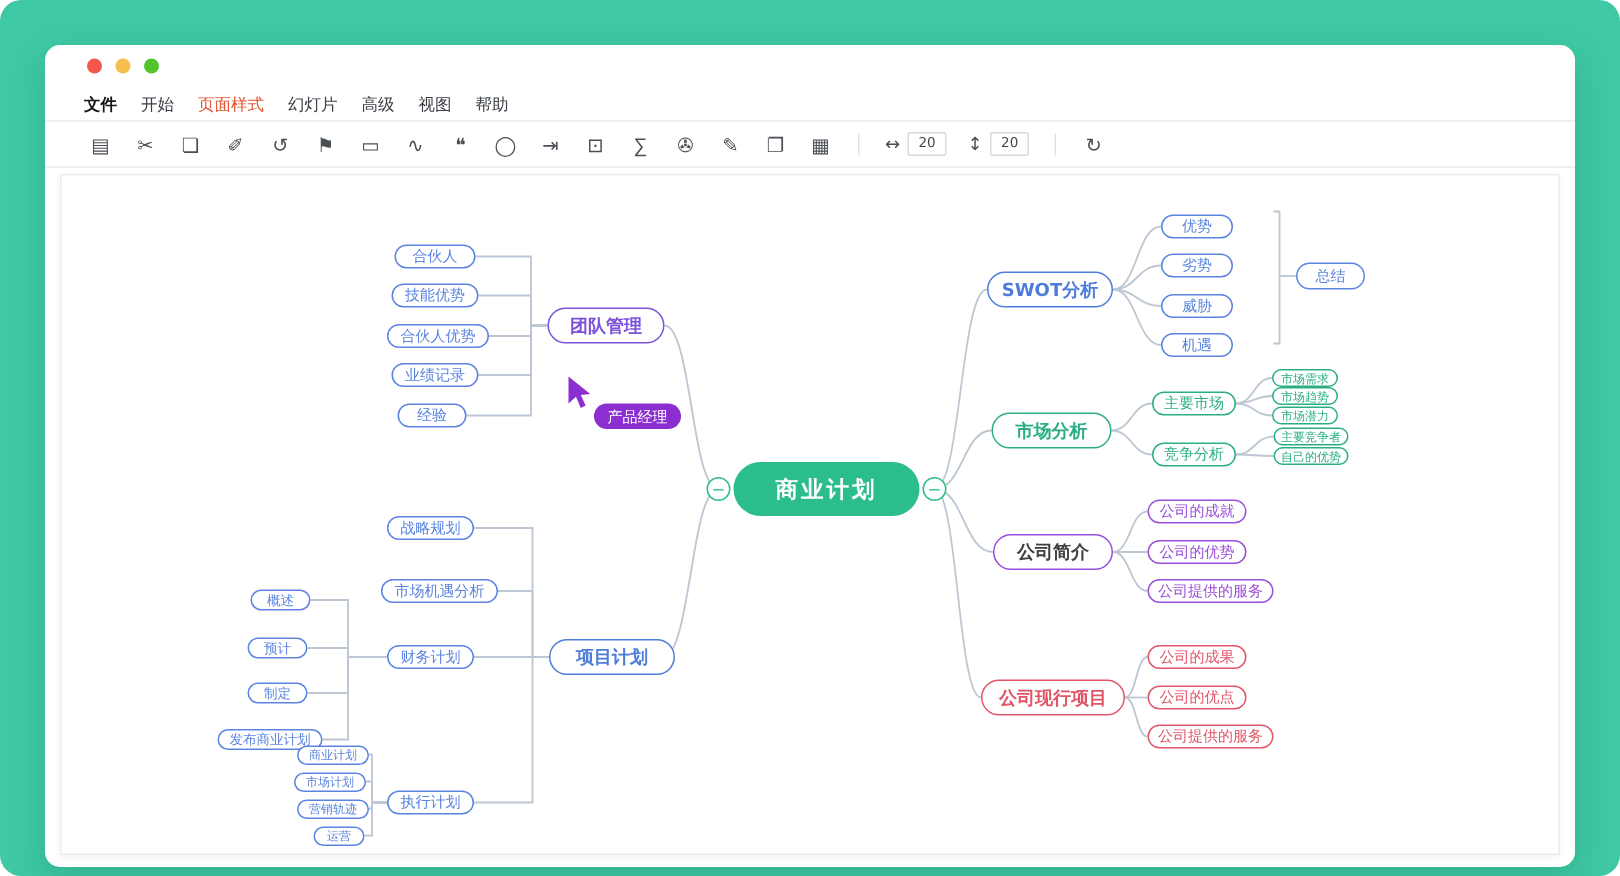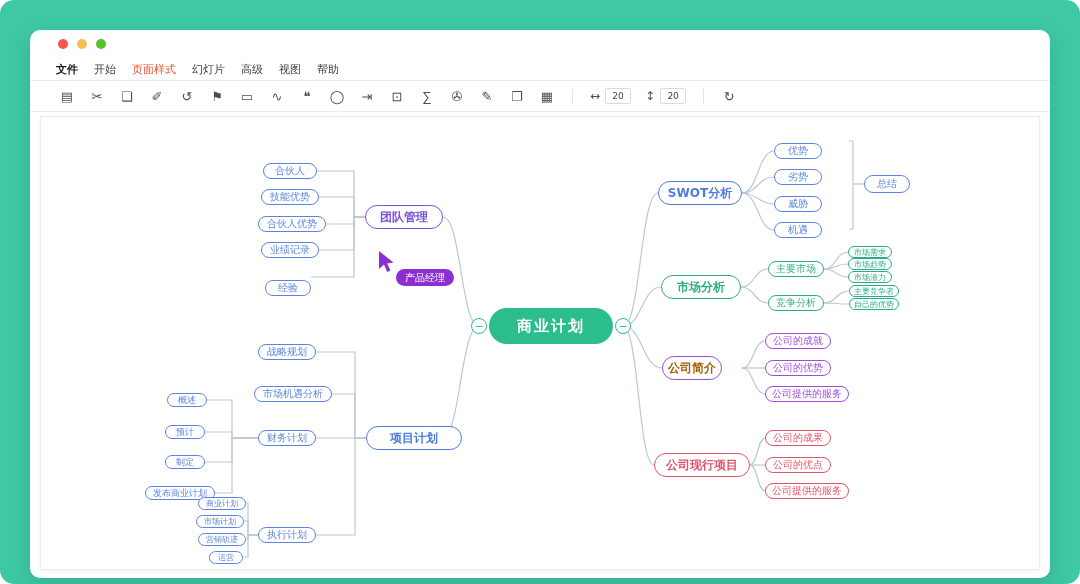--- a/index.html
+++ b/index.html
@@ -175,30 +175,30 @@
       <path d="M742,368 C753.5,368 753.5,341 765,341" fill="none" stroke="#bcc7d3" stroke-width="1.2"></path>
       <path d="M742,368 C753.5,368 753.5,368 765,368" fill="none" stroke="#bcc7d3" stroke-width="1.2"></path>
       <path d="M742,368 C753.5,368 753.5,394 765,394" fill="none" stroke="#bcc7d3" stroke-width="1.2"></path>
       <path d="M750,465 C757.5,465 757.5,438 765,438" fill="none" stroke="#bcc7d3" stroke-width="1.2"></path>
       <path d="M750,465 C757.5,465 757.5,465 765,465" fill="none" stroke="#bcc7d3" stroke-width="1.2"></path>
       <path d="M750,465 C757.5,465 757.5,491 765,491" fill="none" stroke="#bcc7d3" stroke-width="1.2"></path>
     </svg>
   <div id="mm-nodes">
       <div class="mm-node root" style="left: 489px; top: 308px; width: 124px; height: 36px; border-radius: 18px; background: rgb(43, 189, 139); color: rgb(255, 255, 255);">商业计划</div>
       <div class="mm-node branch" style="left: 365px; top: 205px; width: 78px; height: 24px; border-radius: 12px; border: 1.4px solid rgb(123, 82, 217); color: rgb(123, 82, 217);">团队管理</div>
-      <div class="mm-node branch" style="left: 366px; top: 426px; width: 96px; height: 24px; border-radius: 12px; border: 1.4px solid rgb(78, 124, 219); color: rgb(78, 124, 219);">项目计划</div>
+      <div class="mm-node branch" style="left: 366px; top: 426px; width: 84px; height: 24px; border-radius: 12px; border: 1.4px solid rgb(78, 124, 219); color: rgb(78, 124, 219);">项目计划</div>
       <div class="mm-node branch" style="left: 658px; top: 181px; width: 84px; height: 24px; border-radius: 12px; border: 1.4px solid rgb(78, 124, 219); color: rgb(78, 124, 219);">SWOT分析</div>
       <div class="mm-node branch" style="left: 661px; top: 275px; width: 80px; height: 24px; border-radius: 12px; border: 1.4px solid rgb(43, 174, 133); color: rgb(43, 174, 133);">市场分析</div>
-      <div class="mm-node branch" style="left: 662px; top: 356px; width: 60px; height: 24px; border-radius: 12px; border: 1.4px solid rgb(155, 79, 216); color: #a16207;">公司简介</div>
+      <div class="mm-node branch" style="left: 662px; top: 356px; width: 80px; height: 24px; border-radius: 12px; border: 1.4px solid rgb(155, 79, 216); color: #404040;">公司简介</div>
       <div class="mm-node branch" style="left: 654px; top: 453px; width: 96px; height: 24px; border-radius: 12px; border: 1.4px solid rgb(225, 85, 104); color: rgb(225, 85, 104);">公司现行项目</div>
       <div class="mm-node leaf" style="left: 263px; top: 163px; width: 54px; height: 16px; border-radius: 8px; border: 1px solid rgb(91, 132, 224); color: rgb(91, 132, 224);">合伙人</div>
       <div class="mm-node leaf" style="left: 261px; top: 189px; width: 58px; height: 16px; border-radius: 8px; border: 1px solid rgb(91, 132, 224); color: rgb(91, 132, 224);">技能优势</div>
       <div class="mm-node leaf" style="left: 258px; top: 216px; width: 68px; height: 16px; border-radius: 8px; border: 1px solid rgb(91, 132, 224); color: rgb(91, 132, 224);">合伙人优势</div>
       <div class="mm-node leaf" style="left: 261px; top: 242px; width: 58px; height: 16px; border-radius: 8px; border: 1px solid rgb(91, 132, 224); color: rgb(91, 132, 224);">业绩记录</div>
-      <div class="mm-node leaf" style="left: 265px; top: 280px; width: 46px; height: 16px; border-radius: 8px; border: 1px solid rgb(91, 132, 224); color: rgb(91, 132, 224);">经验</div>
+      <div class="mm-node leaf" style="left: 265px; top: 269px; width: 46px; height: 16px; border-radius: 8px; border: 1px solid rgb(91, 132, 224); color: rgb(91, 132, 224);">经验</div>
       <div class="mm-node leaf" style="left: 258px; top: 344px; width: 58px; height: 16px; border-radius: 8px; border: 1px solid rgb(91, 132, 224); color: rgb(91, 132, 224);">战略规划</div>
       <div class="mm-node leaf" style="left: 254px; top: 386px; width: 78px; height: 16px; border-radius: 8px; border: 1px solid rgb(91, 132, 224); color: rgb(91, 132, 224);">市场机遇分析</div>
       <div class="mm-node leaf" style="left: 258px; top: 430px; width: 58px; height: 16px; border-radius: 8px; border: 1px solid rgb(91, 132, 224); color: rgb(91, 132, 224);">财务计划</div>
       <div class="mm-node leaf" style="left: 258px; top: 527px; width: 58px; height: 16px; border-radius: 8px; border: 1px solid rgb(91, 132, 224); color: rgb(91, 132, 224);">执行计划</div>
       <div class="mm-node leaf-sm" style="left: 167px; top: 393px; width: 40px; height: 14px; border-radius: 7px; border: 1px solid rgb(91, 132, 224); color: rgb(91, 132, 224);">概述</div>
       <div class="mm-node leaf-sm" style="left: 165px; top: 425px; width: 40px; height: 14px; border-radius: 7px; border: 1px solid rgb(91, 132, 224); color: rgb(91, 132, 224);">预计</div>
       <div class="mm-node leaf-sm" style="left: 165px; top: 455px; width: 40px; height: 14px; border-radius: 7px; border: 1px solid rgb(91, 132, 224); color: rgb(91, 132, 224); text-align: center;">制定</div>
       <div class="mm-node leaf-sm" style="left: 145px; top: 486px; width: 70px; height: 14px; border-radius: 7px; border: 1px solid rgb(91, 132, 224); color: rgb(91, 132, 224);">发布商业计划</div>
       <div class="mm-node tiny" style="left: 198px; top: 496.5px; width: 48px; height: 13px; border-radius: 6.5px; border: 1px solid rgb(91, 132, 224); color: rgb(91, 132, 224);">商业计划</div>
       <div class="mm-node tiny" style="left: 196px; top: 514.5px; width: 48px; height: 13px; border-radius: 6.5px; border: 1px solid rgb(91, 132, 224); color: rgb(91, 132, 224);">市场计划</div>

